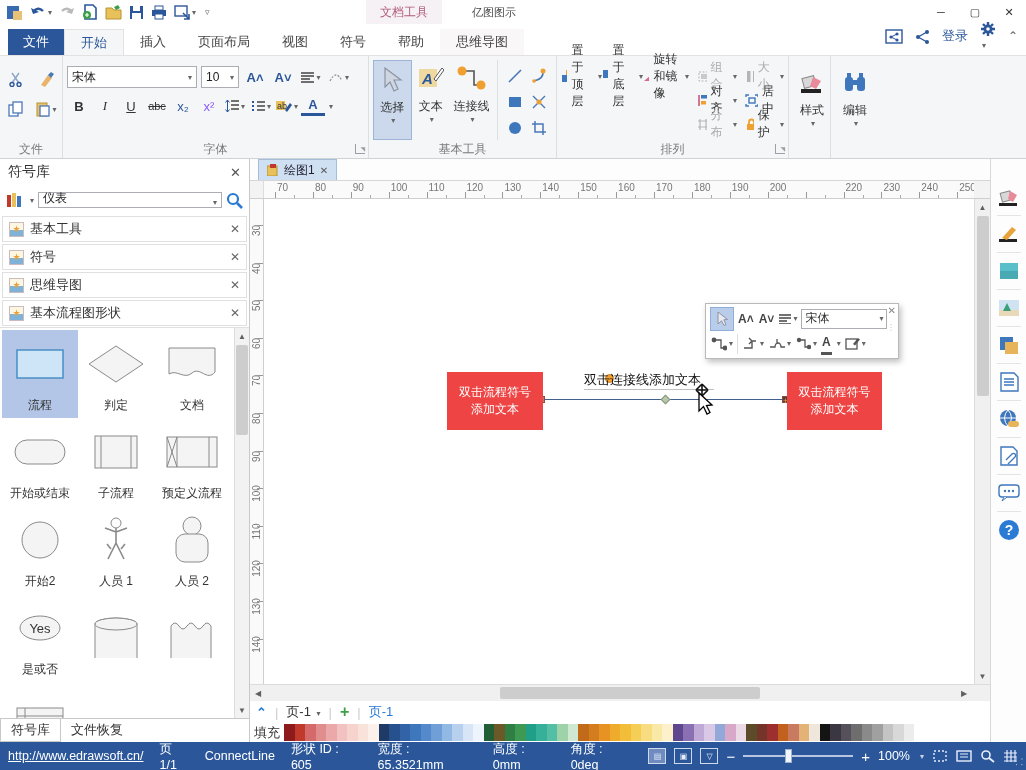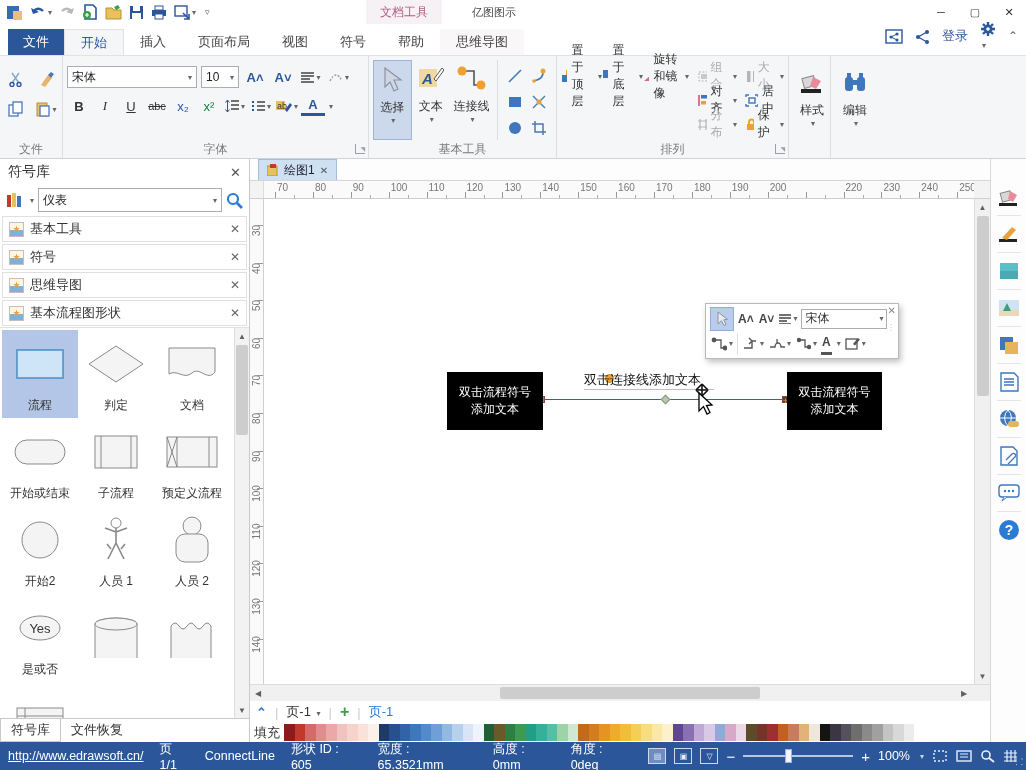--- a/index.html
+++ b/index.html
@@ -48,21 +48,21 @@
   .arr-item { display:flex; align-items:center; gap:4px; height:24px; font-size:12px; color:#333; }
   .arr-item.disabled { color:#ababab; }
   .tool-mini { display:grid; grid-template-columns:22px 22px; grid-auto-rows:24px; gap:2px; padding:4px 2px 0 6px; }
   .tmini { display:flex; align-items:center; justify-content:center; }
 
   
   .main { display:flex; height:583px; }
   .leftpanel { width:250px; border-right:1px solid #c9c9c9; display:flex; flex-direction:column; background:#fff; }
   .lp-header { height:26px; display:flex; align-items:center; padding:0 8px; font-size:14px; color:#333; justify-content:space-between; }
   .lp-search { height:30px; display:flex; align-items:center; gap:4px; padding:0 6px; }
-  .lp-search .combo { flex:1; height:24px; }
+  .lp-search .combo { flex:1; height:16px;align-items:flex-end; }
   .lp-section { height:26px; margin:1px 2px; border:1px solid #e0e0e0; display:flex; align-items:center; padding:0 6px; gap:6px; font-size:13px; background:#fff; }
   .lp-section .x { margin-left:auto; color:#666; font-size:12px; }
   .staricon { width:15px; height:15px; background:linear-gradient(#fdf6e3 55%, #7fb2d9 55%); border:1px solid #cbb; display:flex; align-items:center; justify-content:center; font-size:9px; color:#e8a33d; }
   .gallery-wrap { flex:1; display:flex; overflow:hidden; border-top:1px solid #e0e0e0; }
   .gallery { flex:1; display:flex; flex-wrap:wrap; padding:2px 0 0 2px; align-content:flex-start; overflow:hidden; }
   .gcell { width:76px; height:88px; display:flex; flex-direction:column; align-items:center; justify-content:flex-end; padding-bottom:4px; }
   .gcell .gshape { flex:1; display:flex; align-items:center; justify-content:center; }
   .gcell .gname { font-size:12px; color:#333; }
   .gcell.sel { background:#b3c6e7; }
   .lp-scroll { width:15px; background:#f2f2f2; border-left:1px solid #ddd; display:flex; flex-direction:column; align-items:center; }
@@ -93,21 +93,21 @@
   .pagebar .sep { color:#ccc; }
   .palette-row { height:19px; display:flex; align-items:center; background:#fff; padding-left:4px; }
   .palette { display:flex; height:17px; margin-left:4px; }
   .swatch { width:10.5px; height:17px; }
 
   .rightstrip { width:36px; border-left:1px solid #d8d8d8; background:#fdfdfd; display:flex; flex-direction:column; align-items:center; padding-top:20px; }
   .rs-item { width:26px; height:26px; display:flex; align-items:center; justify-content:center; margin:5px 0; }
   .rs-sep { width:24px; height:1px; background:#e4e4e4; }
 
   
-  .flowbox { position:absolute; width:96px; height:58px; background:#000000; color:#fff; display:flex;
+  .flowbox { position:absolute; width:96px; height:58px; background:#ef4444; color:#fff; display:flex;
     flex-direction:column; align-items:center; justify-content:center; font-size:12px; line-height:1.45; text-align:center; }
   .connline { position:absolute; height:1px; background:#41618c; }
   .endpt { position:absolute; width:7px; height:7px; background:#c1776d; border:1px solid #8a4a42; }
   .endpt.plus { background:#5a3b3b; }
   .endpt.plus:after { content:"+"; color:#f0a030; font-size:9px; position:relative; top:-4px; left:0px; }
   .middiamond { position:absolute; width:7px; height:7px; background:#b9c7ad; border:1px solid #88987c; transform:rotate(45deg); }
   .connlabel { position:absolute; font-size:13px; color:#111; white-space:nowrap; }
   .connlabel-line { position:absolute; height:1px; background:#c0c0c0; }
   .anchordot { position:absolute; width:9px; height:9px; background:#f0a030; border-radius:50%; border:1px solid #c87f1a; }
 
@@ -312,21 +312,21 @@
           </svg>
           <span class="dd">▾</span>
       </span>
     </div>
     <div class="btnrow">
       <span class="fbtn" style="font-weight:bold;">B</span>
       <span class="fbtn" style="font-style:italic; font-family:'Liberation Serif',serif;">I</span>
       <span class="fbtn" style="text-decoration:underline;">U</span>
       <span class="fbtn" style="text-decoration:line-through; font-size:11px;">abc</span>
       <span class="fbtn" style="color:#2b579a;">x₂</span>
-      <span class="fbtn" style="color:#15803d;">x²</span>
+      <span class="fbtn" style="color:#8b5cf6;">x²</span>
       <span class="fbtn">
         <svg class="icon-svg" width="14" height="12">
             <g stroke="#444" stroke-width="1.4">
               <path d="M6,1 h8 M6,5 h8 M6,9 h8"></path>
             </g>
             <path d="M2.5,0 v12 M0.5,2.5 L2.5,0 L4.5,2.5 M0.5,9.5 L2.5,12 L4.5,9.5" stroke="#2b579a" fill="none"></path>
           </svg>
           <span class="dd">▾</span>
       </span>
       <span class="fbtn">

